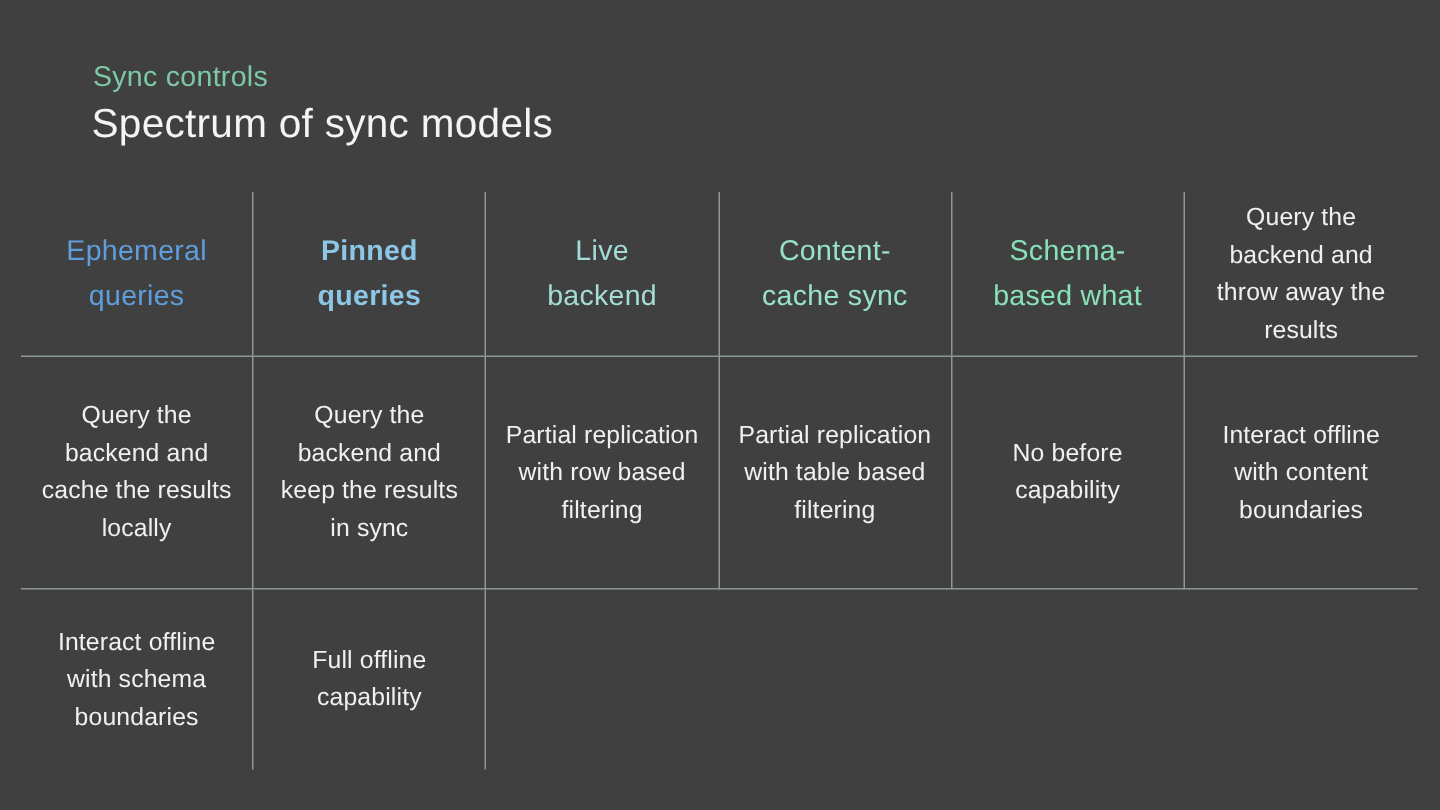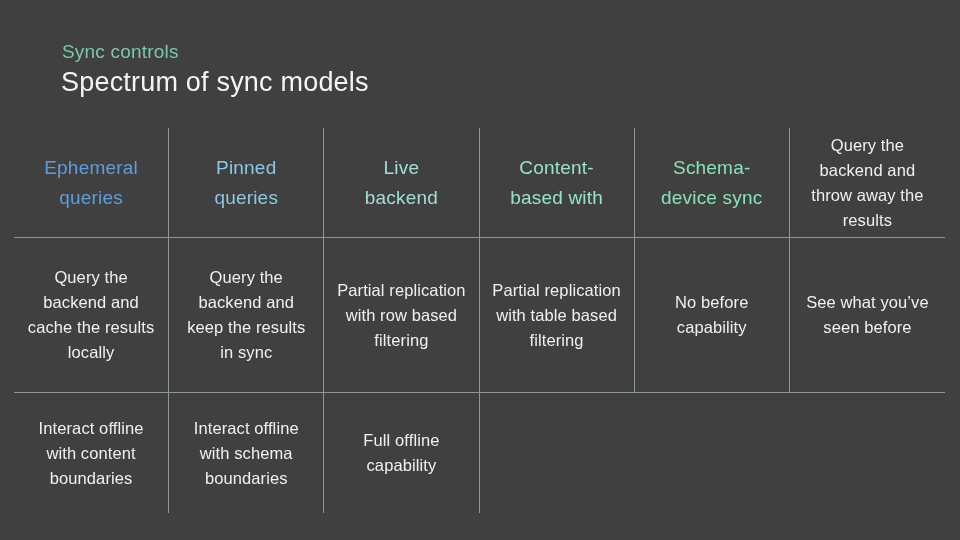--- a/index.html
+++ b/index.html
@@ -80,28 +80,28 @@
 
 <div class="slide">
 
   <div class="eyebrow">Sync controls</div>
   <h1 class="title">Spectrum of sync models</h1>
 
   <div class="sync-table">
 
     <div class="cell header" style="color: rgb(95, 158, 219);">Ephemeral
 queries</div>
-    <div class="cell header" style="color: rgb(140, 199, 230);">Pinned
+    <div class="cell header" style="color: rgb(140, 199, 230); font-weight: bold;">Pinned
 queries</div>
     <div class="cell header" style="color: rgb(164, 221, 214);">Live
 backend</div>
     <div class="cell header" style="color: rgb(152, 227, 198);">Content-
-based with</div>
+cache sync</div>
     <div class="cell header" style="color: rgb(136, 225, 185);">Schema-
-device sync</div>
+based what</div>
 
     <div class="cell body">Query the
 backend and
 throw away the
 results</div>
     <div class="cell body">Query the
 backend and
 cache the results
 locally</div>
     <div class="cell body">Query the
@@ -110,22 +110,20 @@
 in sync</div>
     <div class="cell body">Partial replication
 with row based
 filtering</div>
     <div class="cell body">Partial replication
 with table based
 filtering</div>
 
     <div class="cell body">No before
 capability</div>
-    <div class="cell body">See what you’ve
-seen before</div>
     <div class="cell body">Interact offline
 with content
 boundaries</div>
     <div class="cell body">Interact offline
 with schema
 boundaries</div>
     <div class="cell body">Full offline
 capability</div>
 
   </div>

